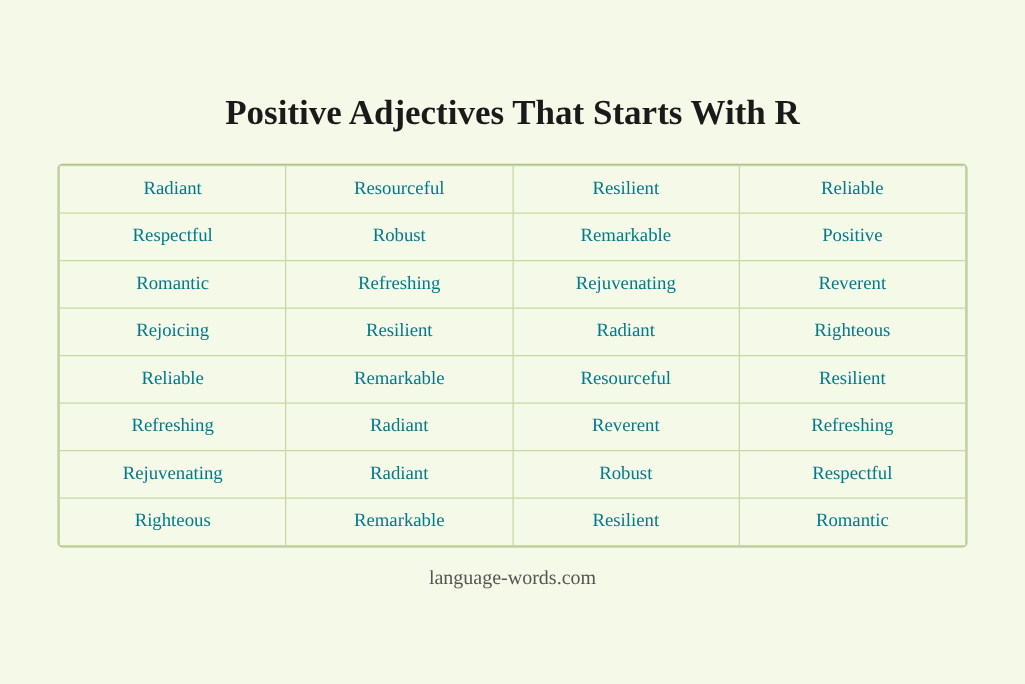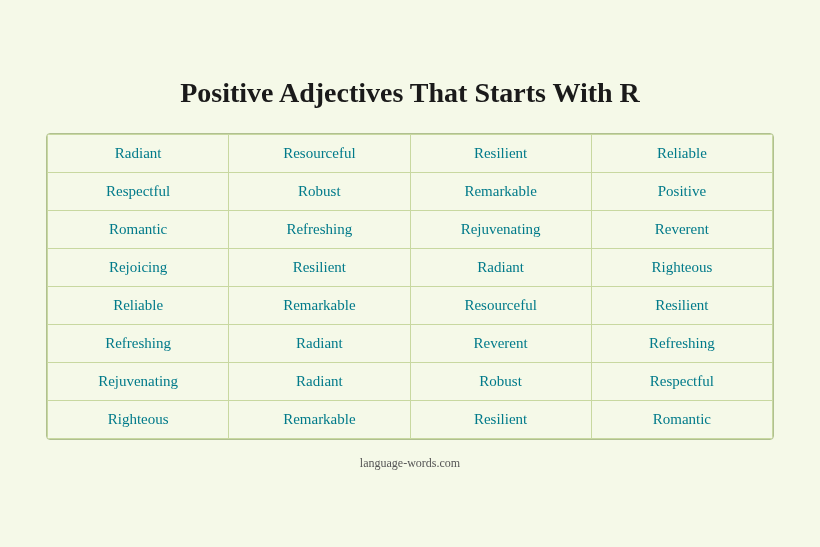--- a/index.html
+++ b/index.html
@@ -46,21 +46,21 @@
       font-family: Georgia, serif;
       width: 25%;
     }
 
     .table-container {
       position: relative;
     }
 
     .footer-text {
       margin-top: 16px;
-      font-size: 12px;
+      font-size: 16px;
       color: #555;
       font-family: Georgia, serif;
     }
   </style>
 </head>
 <body>
 
 <h1 class="page-title">Positive Adjectives That Starts With R</h1>
 
 <div class="table-container">

